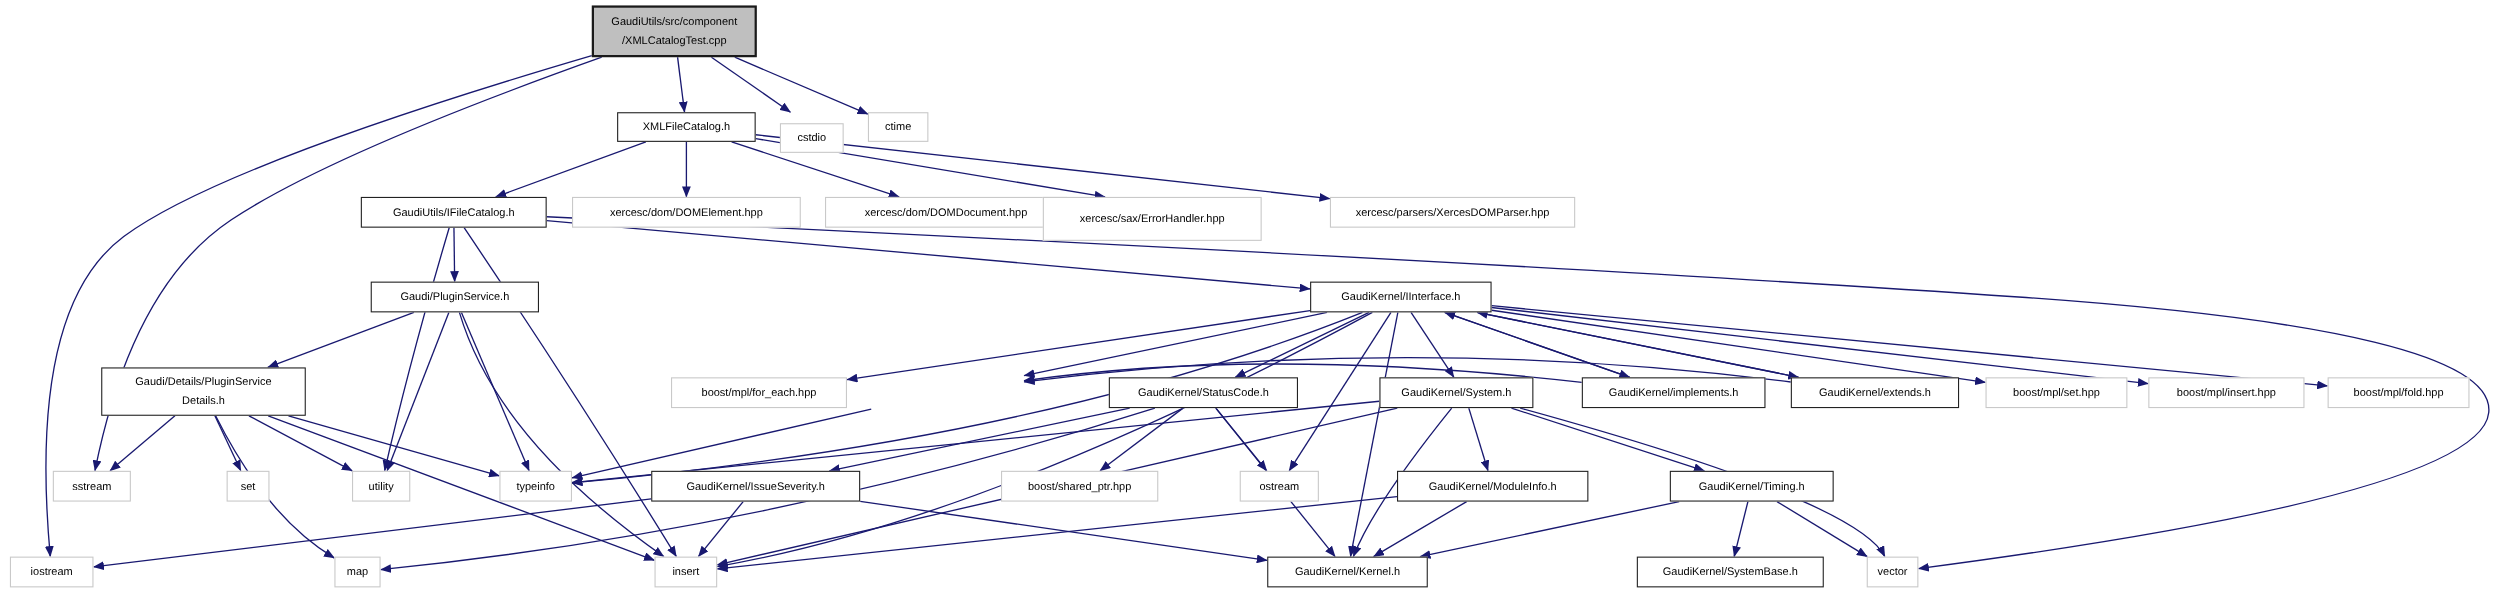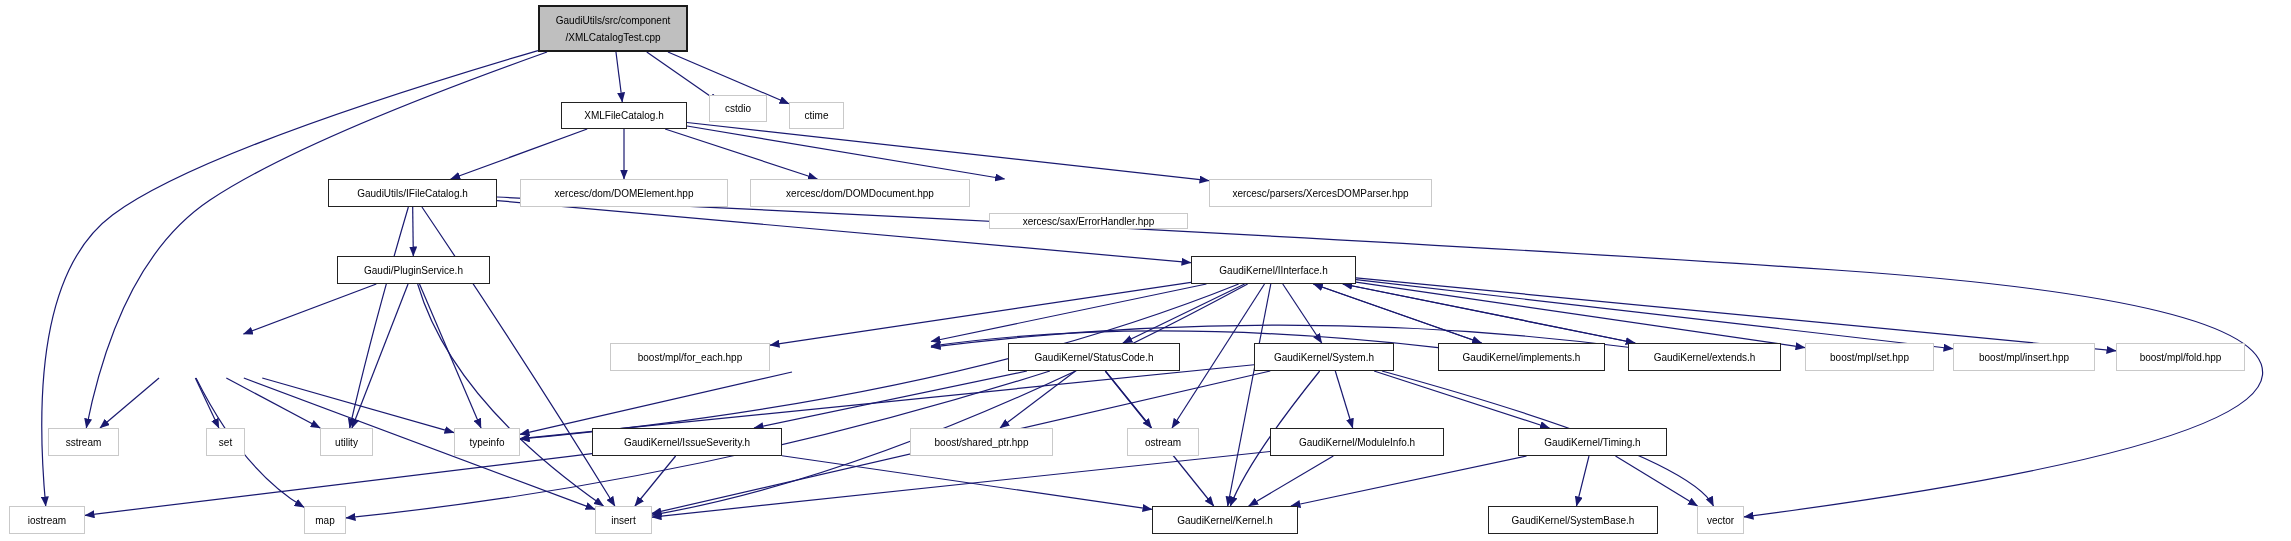--- a/index.html
+++ b/index.html
@@ -95,29 +95,31 @@
       <path d="M1382,371 Q1688,455 1713.5,506" fill="none" stroke="#191970" stroke-width="1.2" marker-end="url(#arrow)"></path>
       <path d="M1333.3076923076924,456 L1248.6923076923076,506" fill="none" stroke="#191970" stroke-width="1.2" marker-end="url(#arrow)"></path>
       <path d="M1270,451.51859956236325 Q900,492 652,517.1139240506329" fill="none" stroke="#191970" stroke-width="1.2" marker-end="url(#arrow)"></path>
       <path d="M1526.5384615384614,456 L1290.9615384615386,506" fill="none" stroke="#191970" stroke-width="1.2" marker-end="url(#arrow)"></path>
       <path d="M1589,456 L1576.5,506" fill="none" stroke="#191970" stroke-width="1.2" marker-end="url(#arrow)"></path>
       <path d="M1615.474358974359,456 L1697.525641025641,506" fill="none" stroke="#191970" stroke-width="1.2" marker-end="url(#arrow)"></path>
     </svg>
 <div class="node main" style="left: 538px; top: 5px; width: 150px; height: 47px;">GaudiUtils/src/component
 /XMLCatalogTest.cpp</div>
     <div class="node internal" style="left: 561px; top: 102px; width: 126px; height: 27px;">XMLFileCatalog.h</div>
-    <div class="node external" style="left: 709px; top: 95px; width: 58px; height: 27px;">cstdio</div>
+    <div class="node external" style="left: 709px; top: 112px; width: 58px; height: 27px;">cstdio</div>
     <div class="node external" style="left: 789px; top: 102px; width: 55px; height: 27px;">ctime</div>
     <div class="node internal" style="left: 328px; top: 179px; width: 169px; height: 28px;">GaudiUtils/IFileCatalog.h</div>
     <div class="node external" style="left: 520px; top: 179px; width: 208px; height: 28px;">xercesc/dom/DOMElement.hpp</div>
     <div class="node external" style="left: 750px; top: 179px; width: 220px; height: 28px;">xercesc/dom/DOMDocument.hpp</div>
-    <div class="node external" style="left: 989px; top: 179px; width: 199px; height: 16px; margin-top: 34px;">xercesc/sax/ErrorHandler.hpp</div>
+    <div class="node external" style="left: 948px; top: 179px; width: 199px; height: 40px;">xercesc/sax/ErrorHandler.hpp</div>
     <div class="node external" style="left: 1209px; top: 179px; width: 223px; height: 28px;">xercesc/parsers/XercesDOMParser.hpp</div>
     <div class="node internal" style="left: 337px; top: 256px; width: 153px; height: 28px;">Gaudi/PluginService.h</div>
     <div class="node internal" style="left: 1191px; top: 256px; width: 165px; height: 28px;">GaudiKernel/IInterface.h</div>
+    <div class="node internal" style="left: 92px; top: 334px; width: 186px; height: 44px;">Gaudi/Details/PluginService
+Details.h</div>
     <div class="node external" style="left: 610px; top: 343px; width: 160px; height: 28px;">boost/mpl/for_each.hpp</div>
     <div class="node internal" style="left: 1008px; top: 343px; width: 172px; height: 28px;">GaudiKernel/StatusCode.h</div>
     <div class="node internal" style="left: 1254px; top: 343px; width: 140px; height: 28px;">GaudiKernel/System.h</div>
     <div class="node internal" style="left: 1438px; top: 343px; width: 167px; height: 28px;">GaudiKernel/implements.h</div>
     <div class="node internal" style="left: 1628px; top: 343px; width: 153px; height: 28px;">GaudiKernel/extends.h</div>
     <div class="node external" style="left: 1805px; top: 343px; width: 129px; height: 28px;">boost/mpl/set.hpp</div>
     <div class="node external" style="left: 1953px; top: 343px; width: 142px; height: 28px;">boost/mpl/insert.hpp</div>
     <div class="node external" style="left: 2116px; top: 343px; width: 129px; height: 28px;">boost/mpl/fold.hpp</div>
     <div class="node external" style="left: 48px; top: 428px; width: 71px; height: 28px;">sstream</div>
     <div class="node external" style="left: 206px; top: 428px; width: 39px; height: 28px;">set</div>

